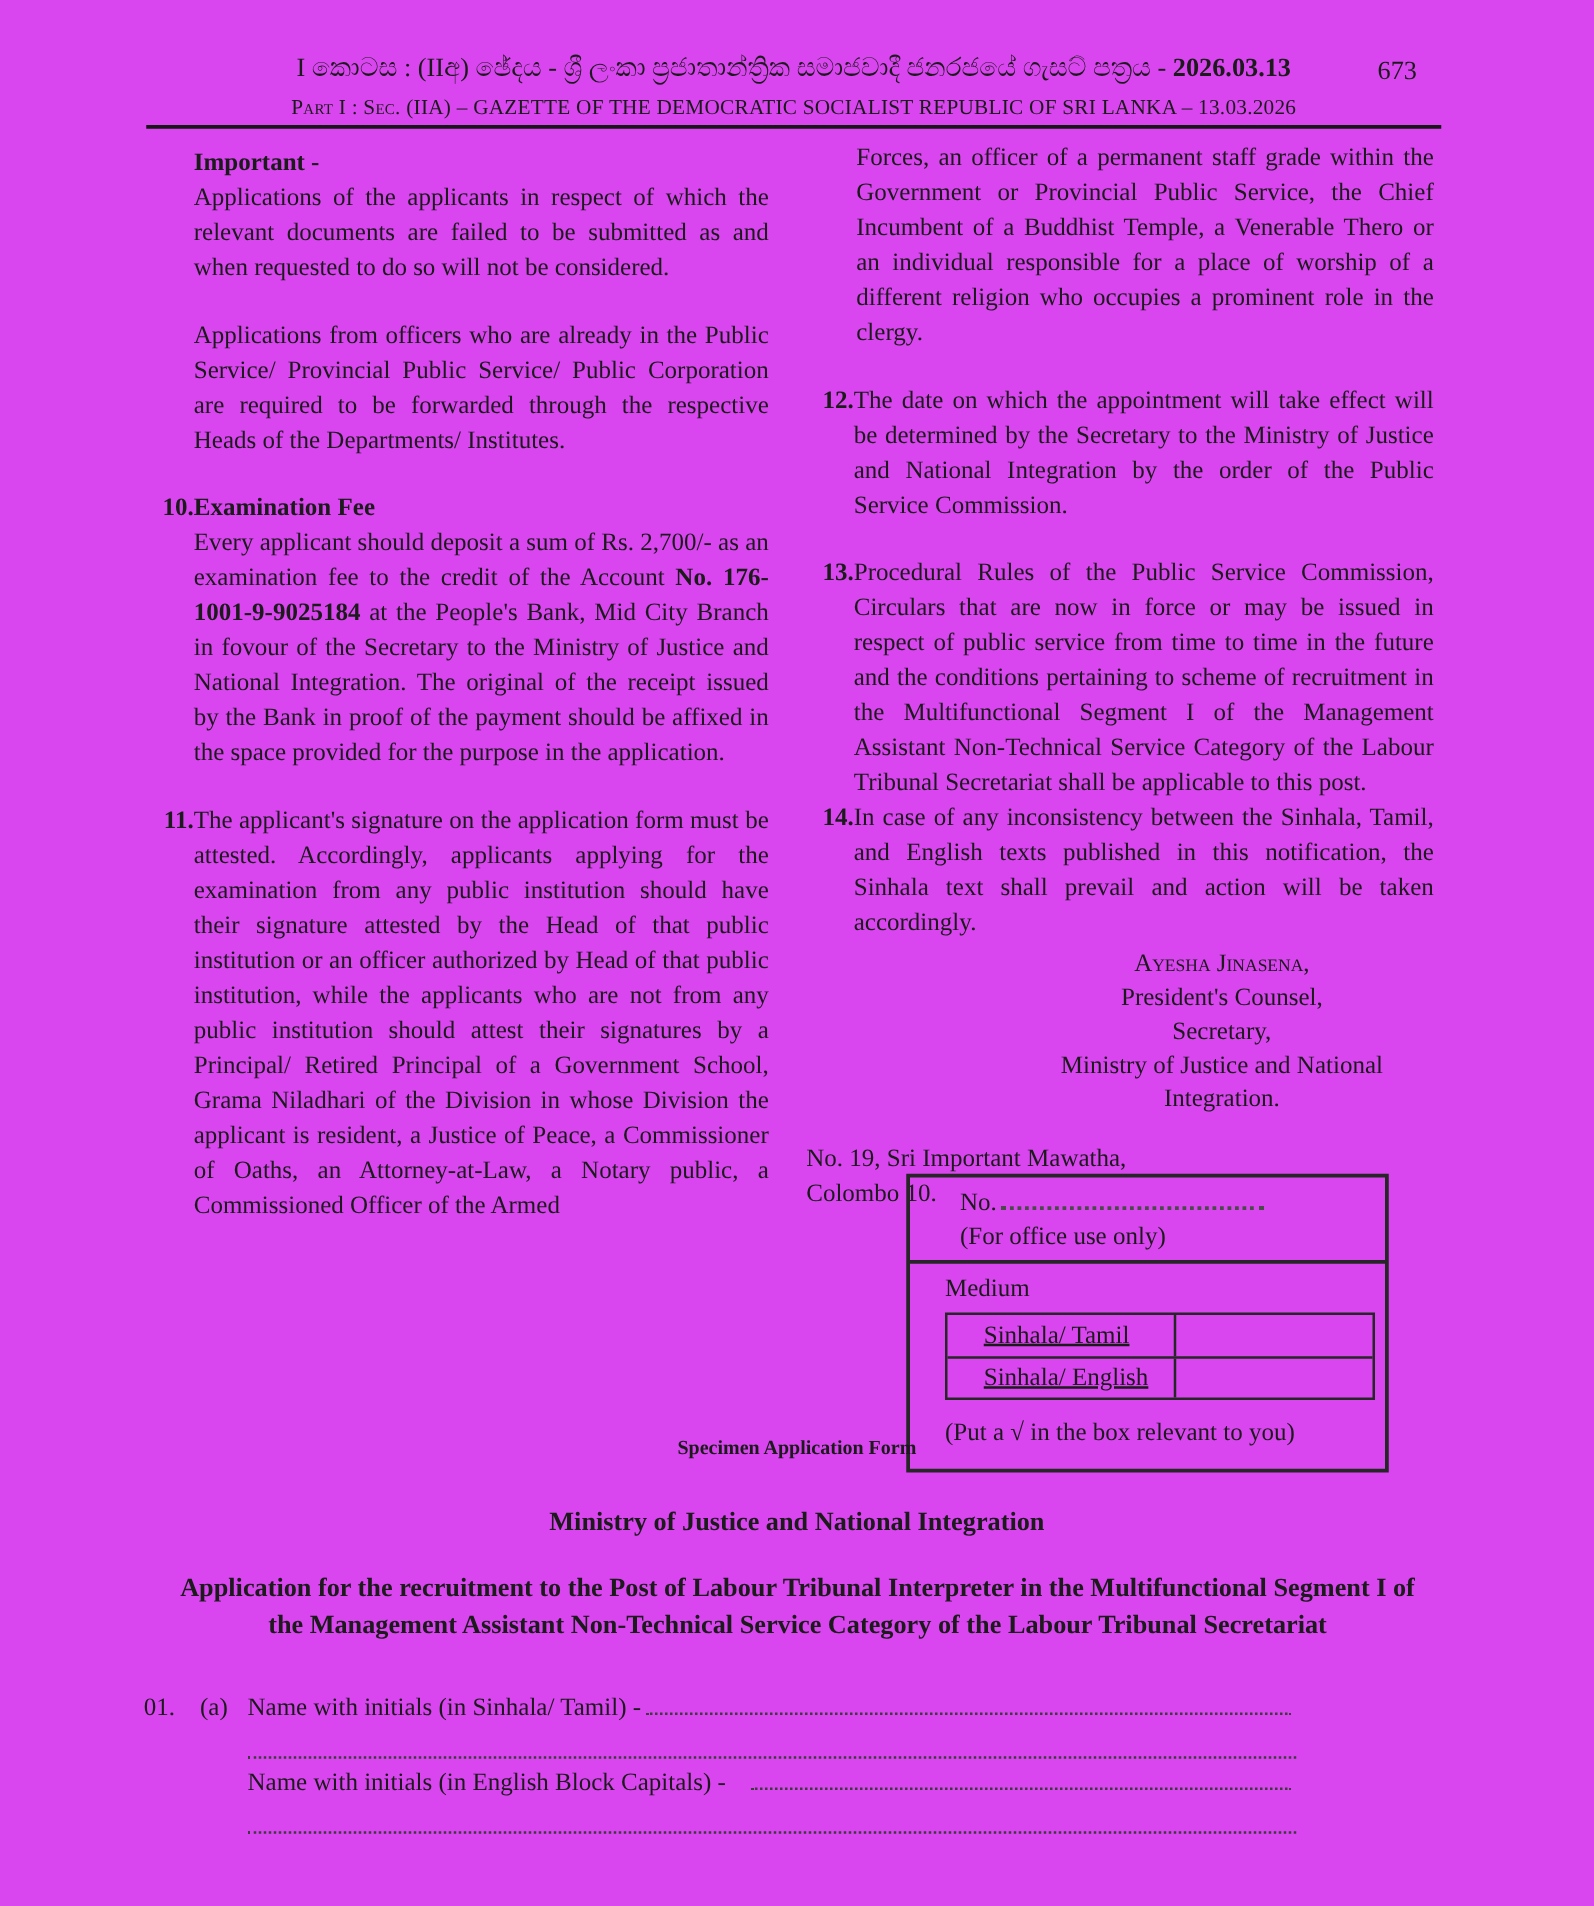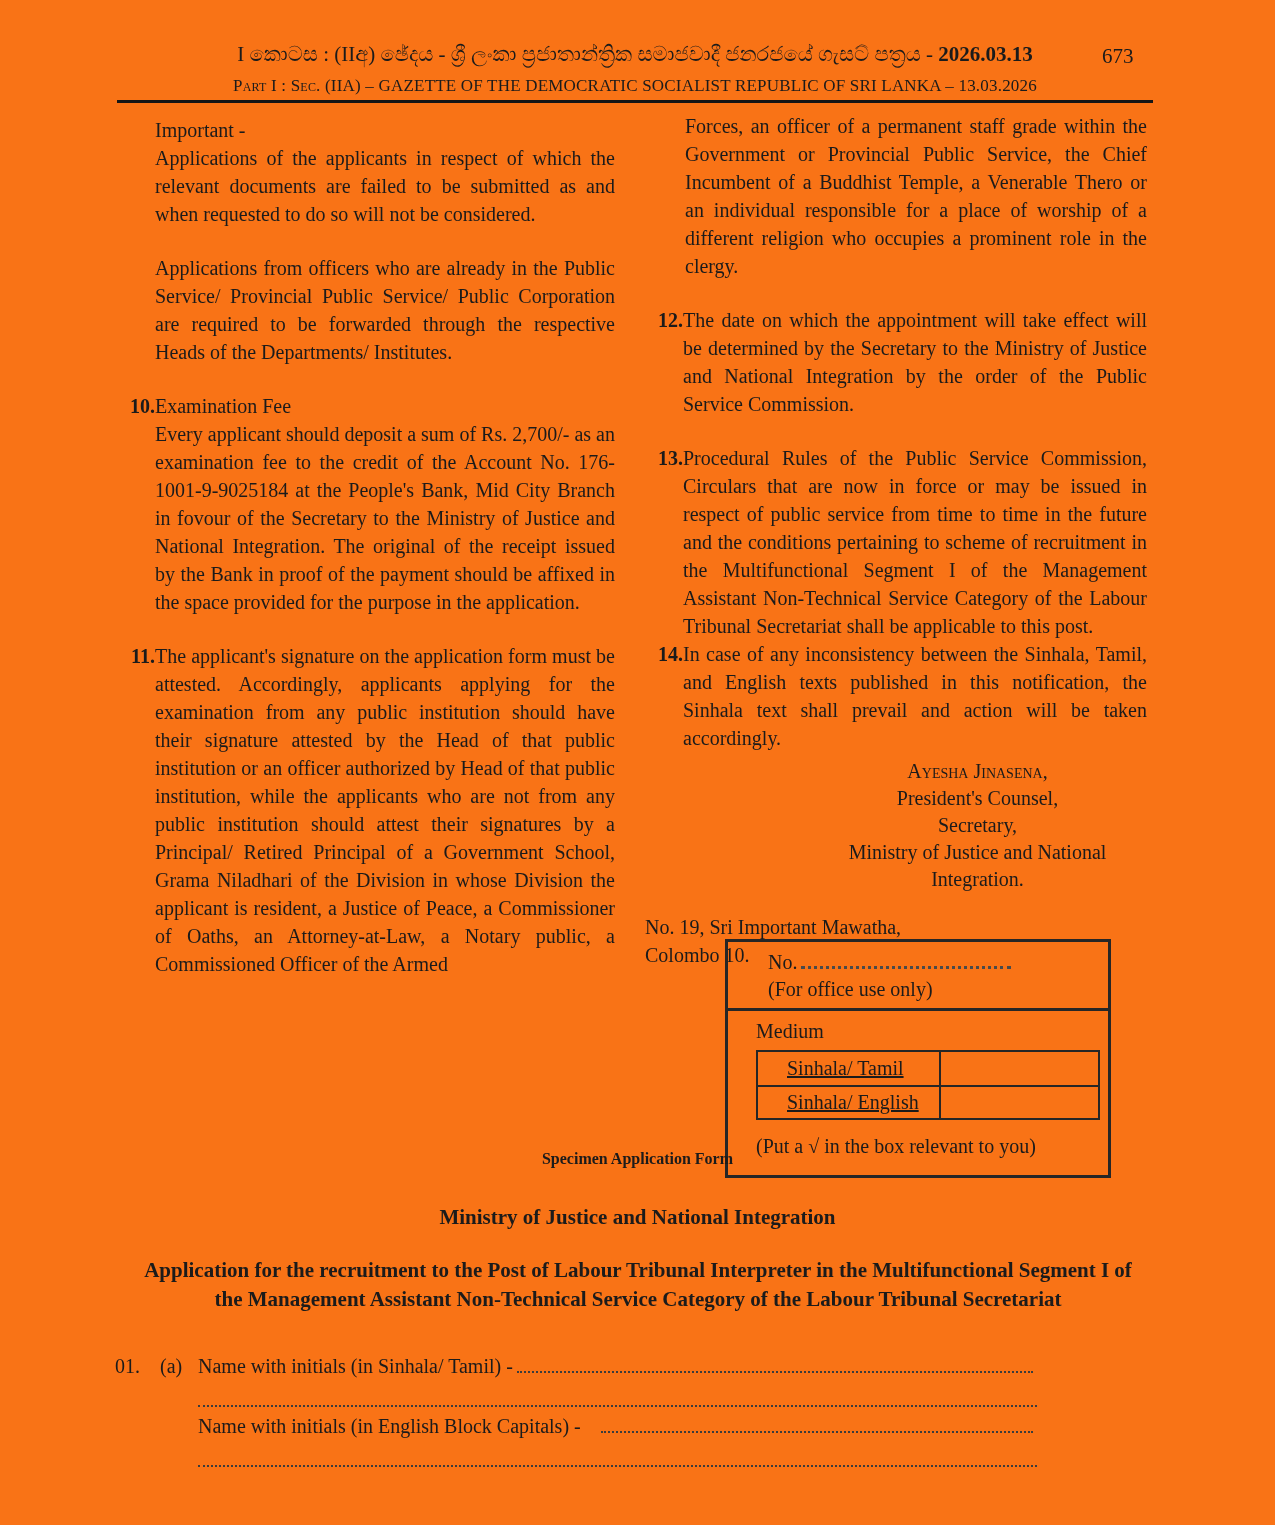--- a/index.html
+++ b/index.html
@@ -1,33 +1,33 @@
 <!DOCTYPE html>
 <html><head>
 <meta charset="utf-8">
 <style>
   * { box-sizing: border-box; }
   body { margin: 0; background: #ffffff; color: #1b1b1b; font-family: "Liberation Serif", serif; }
-  .page { position: relative; width: 1275px; height: 1525px; background: #f97316; overflow: hidden; }
+  .page { position: relative; width: 1275px; height: 1525px; background: #d946ef; overflow: hidden; }
 
   
   .hdr-si { position: absolute; top: 42px; left: 0; width: 1270px; text-align: center; font-size: 21px; }
   .hdr-si .date { font-weight: bold; }
   .pageno { position: absolute; top: 44px; left: 1102px; font-size: 21px; }
   .hdr-en { position: absolute; top: 76px; left: 0; width: 1270px; text-align: center;
             font-size: 17px; font-variant: small-caps; letter-spacing: 0.2px; }
   .rule { position: absolute; top: 100px; left: 117px; width: 1036px; height: 3px; background: #161616; }
 
   
   .col { position: absolute; font-size: 20px; line-height: 28px; text-align: justify; }
   .col-left  { top: 116px; left: 115px; width: 500px; }
   .col-right { top: 112px; left: 645px; width: 502px; }
   .indent { margin-left: 40px; }
   .col-right .indent { }
-  .bold { font-weight: normal; }
+  .bold { font-weight: bold; }
   .gap { height: 26px; }
   .num-item { display: flex; }
   .num { width: 40px; flex: none; font-weight: bold; text-align: right; }
   .col-right .num { width: 38px; }
   .item-body { flex: 1; text-align: justify; }
 
   
   .sig { margin-left: 160px; width: 345px; text-align: center; margin-top: 6px; line-height: 27px; }
   .sc { font-variant: small-caps; }
   .addr { margin-top: 20px; text-align: left; line-height: 28px; }

